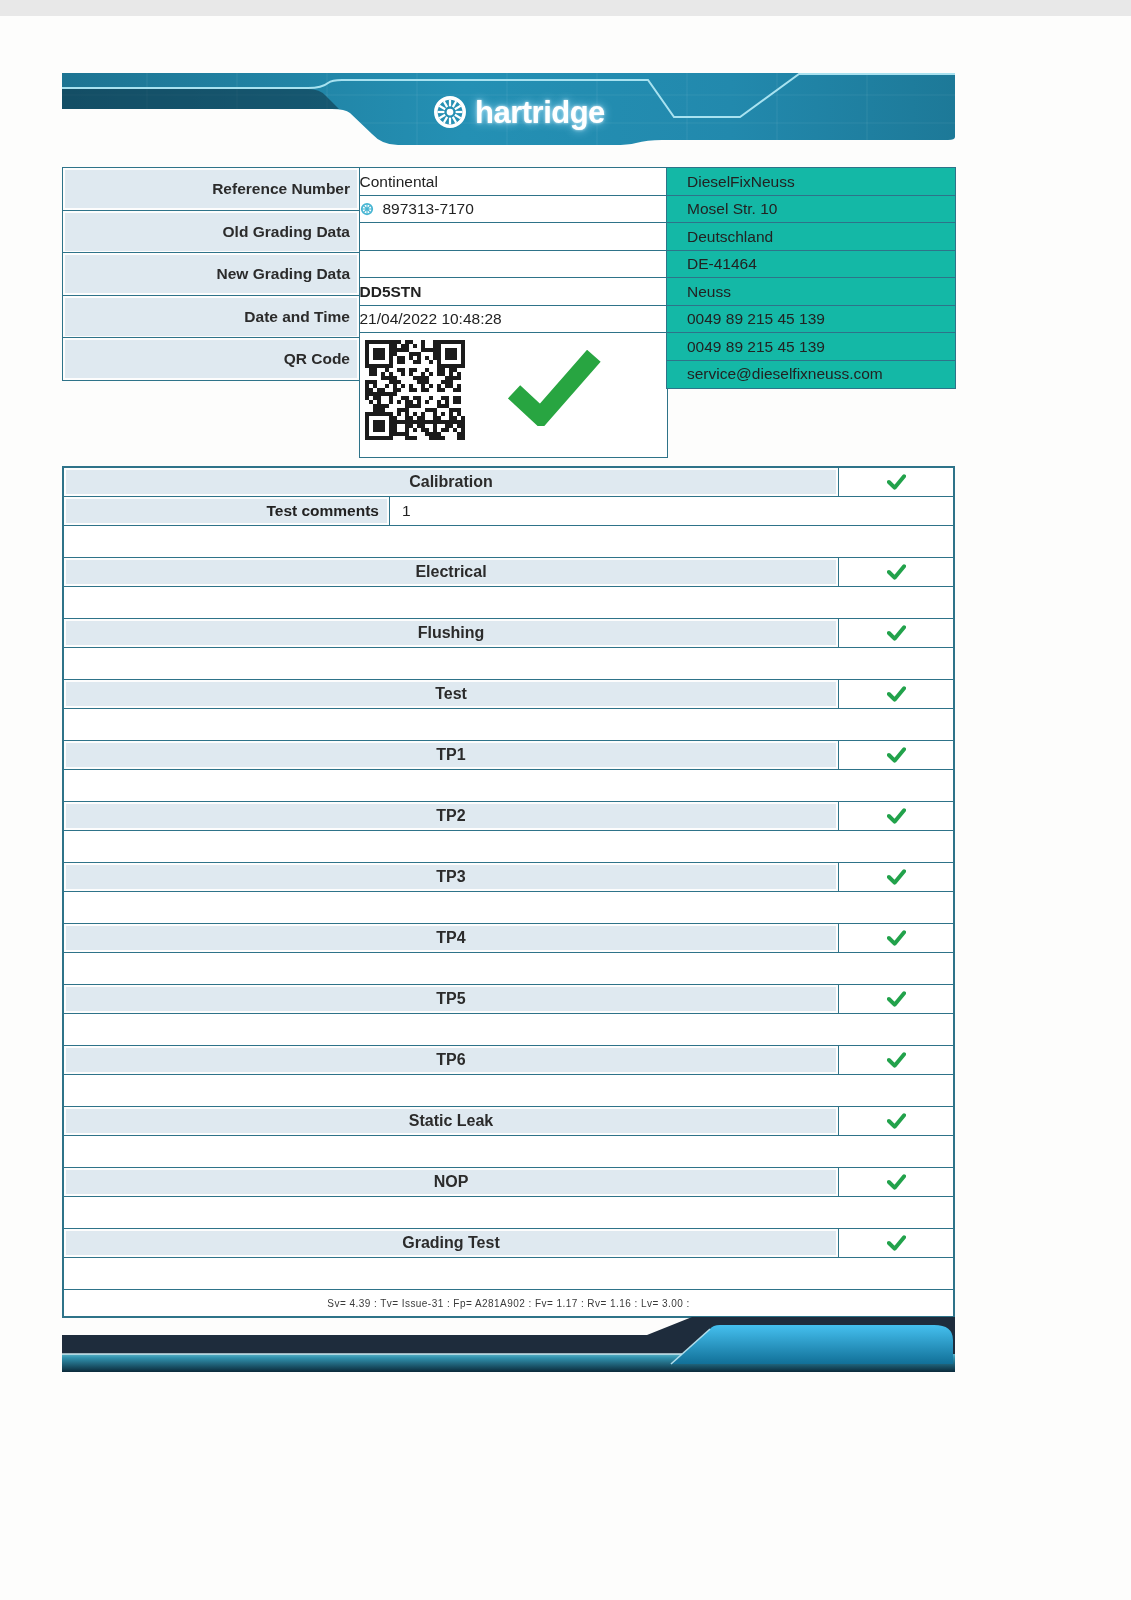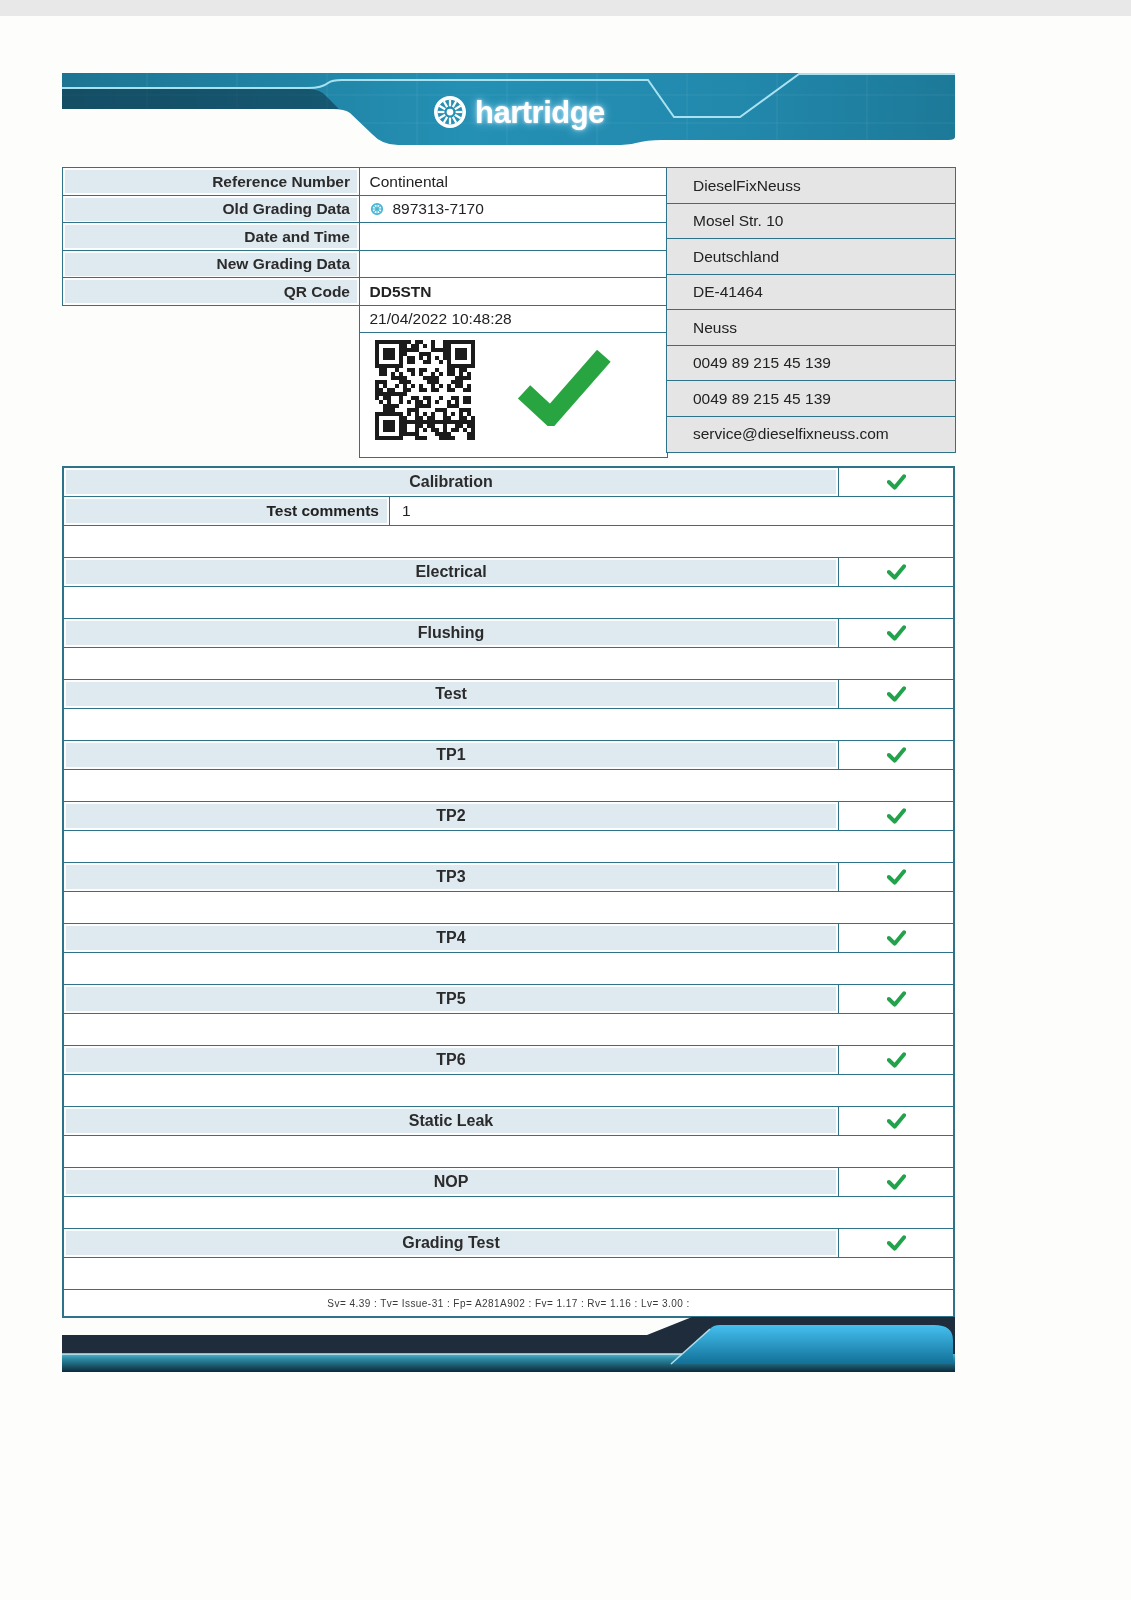--- a/index.html
+++ b/index.html
@@ -15,36 +15,36 @@
     font-size:31px;font-weight:bold;color:#fff;letter-spacing:-0.5px;line-height:1;
     text-shadow:0 0 10px rgba(170,230,255,.95),0 0 3px rgba(255,255,255,.8);
   }
   
   .info-table{position:absolute;left:62px;top:151px;width:893px;}
   .col{position:absolute;top:0;box-sizing:border-box;}
   .col.labels{left:0;width:298px;}
   .col.values{left:296.5px;width:309px;}
   .col.right{left:604px;width:290px;}
   .label-cell{
-    box-sizing:border-box;height:29px;background:#dfe9f0;border:1.5px solid #2e7389;
+    box-sizing:border-box;height:44px;background:#dfe9f0;border:1.5px solid #2e7389;
     box-shadow:inset 0 0 0 2px #fdfdfd;
     display:flex;align-items:center;justify-content:flex-end;
     padding-right:9px;font-weight:bold;font-size:15.5px;color:#2b2b2b;
   }
   .label-cell + .label-cell, .value-cell + .value-cell, .addr-cell + .addr-cell{margin-top:-1.5px;}
   .label-cell.h2{height:58px;}
   .value-cell{
     box-sizing:border-box;height:29px;background:#fff;border:1.5px solid #2e7389;
-    display:flex;align-items:center;padding-left:10px;font-size:15.5px;gap:9px;
+    display:flex;align-items:center;font-size:15.5px;gap:9px;
   }
   .value-cell.bold{font-weight:bold;}
   .value-cell.qr-cell{height:126px;align-items:flex-start;padding-top:7px;gap:40px;}
   .addr-cell{
-    box-sizing:border-box;height:37px;background:#e5e5e5;border:1.5px solid #2e7389;
-    display:flex;align-items:center;padding-left:26px;font-size:15.5px;
+    box-sizing:border-box;height:29px;background:#14b8a6;border:1.5px solid #2e7389;
+    display:flex;align-items:center;padding-left:20px;font-size:15.5px;
   }
   .qr-box{margin-left:5px;}
   .big-check{margin-top:10px;}
   
   .results{
     position:absolute;left:62px;top:450px;width:893px;box-sizing:border-box;
     border:2px solid #2e7389;background:#fff;
   }
   .section-row{
     height:28px;display:flex;border-top:1.5px solid #2e7389;border-bottom:1.5px solid #2e7389;
@@ -130,22 +130,22 @@
         <circle cx="16" cy="16" r="3" fill="#ffffff" stroke="none"></circle>
       </g>
     </svg>
     <span class="logo-text">hartridge</span>
   </div>
 
   <div class="info-table">
     <div class="col labels">
       <div class="label-cell">Reference Number</div>
       <div class="label-cell">Old Grading Data</div>
+      <div class="label-cell">New Grading Data</div>
       <div class="label-cell">Date and Time</div>
-      <div class="label-cell">New Grading Data</div>
       <div class="label-cell">QR Code</div>
     </div>
 
     <div class="col values">
       <div class="value-cell">Continental</div>
       <div class="value-cell">
         <svg width="14" height="14" viewBox="0 0 32 32" aria-hidden="true">
           <g stroke="#49b6d3" fill="none">
             <circle cx="16" cy="16" r="12" stroke-width="4"></circle>
             <circle cx="16" cy="16" r="4" fill="#49b6d3" stroke="none"></circle>

